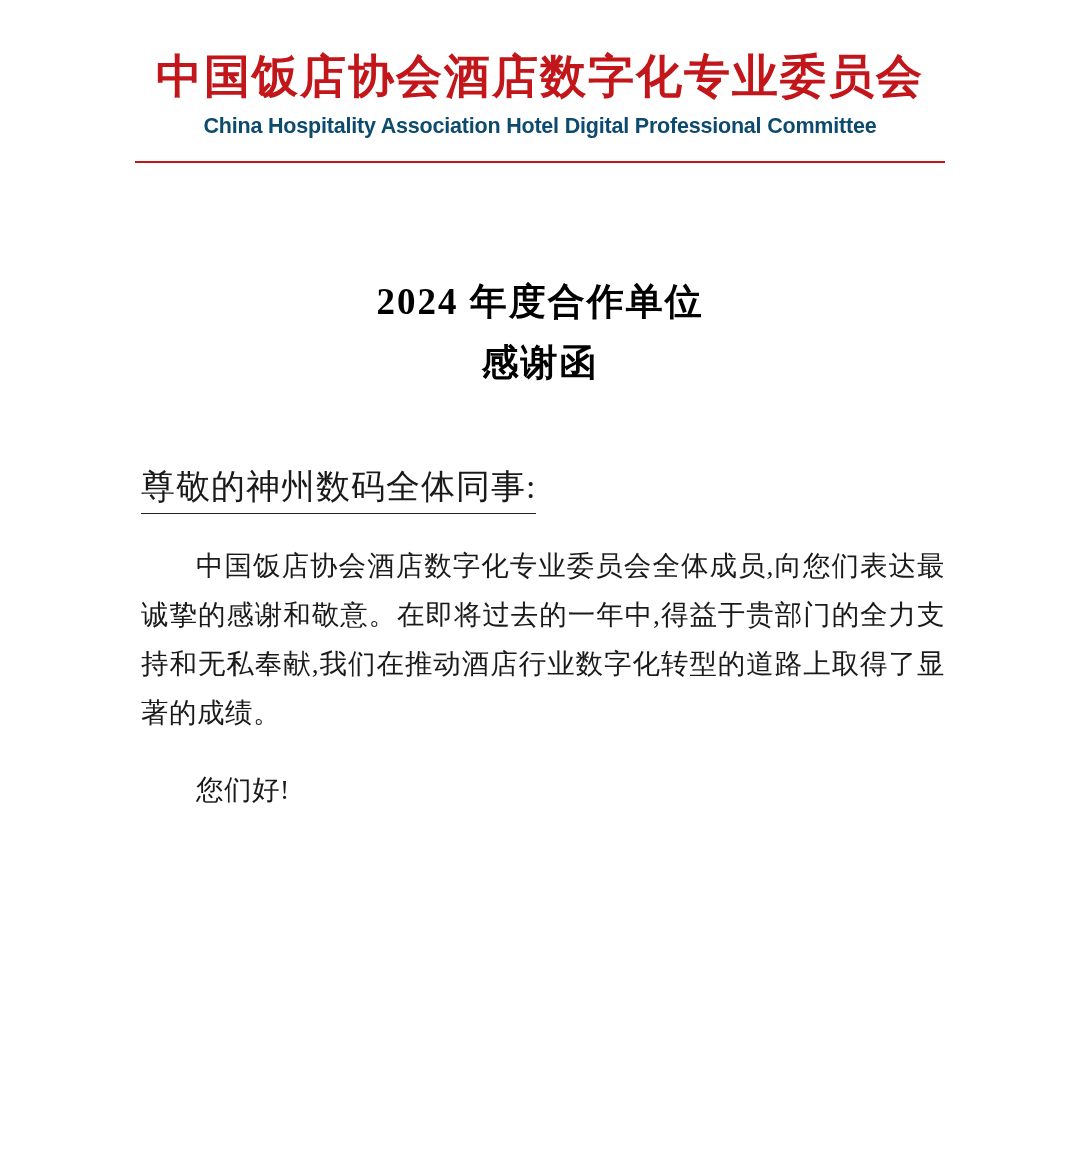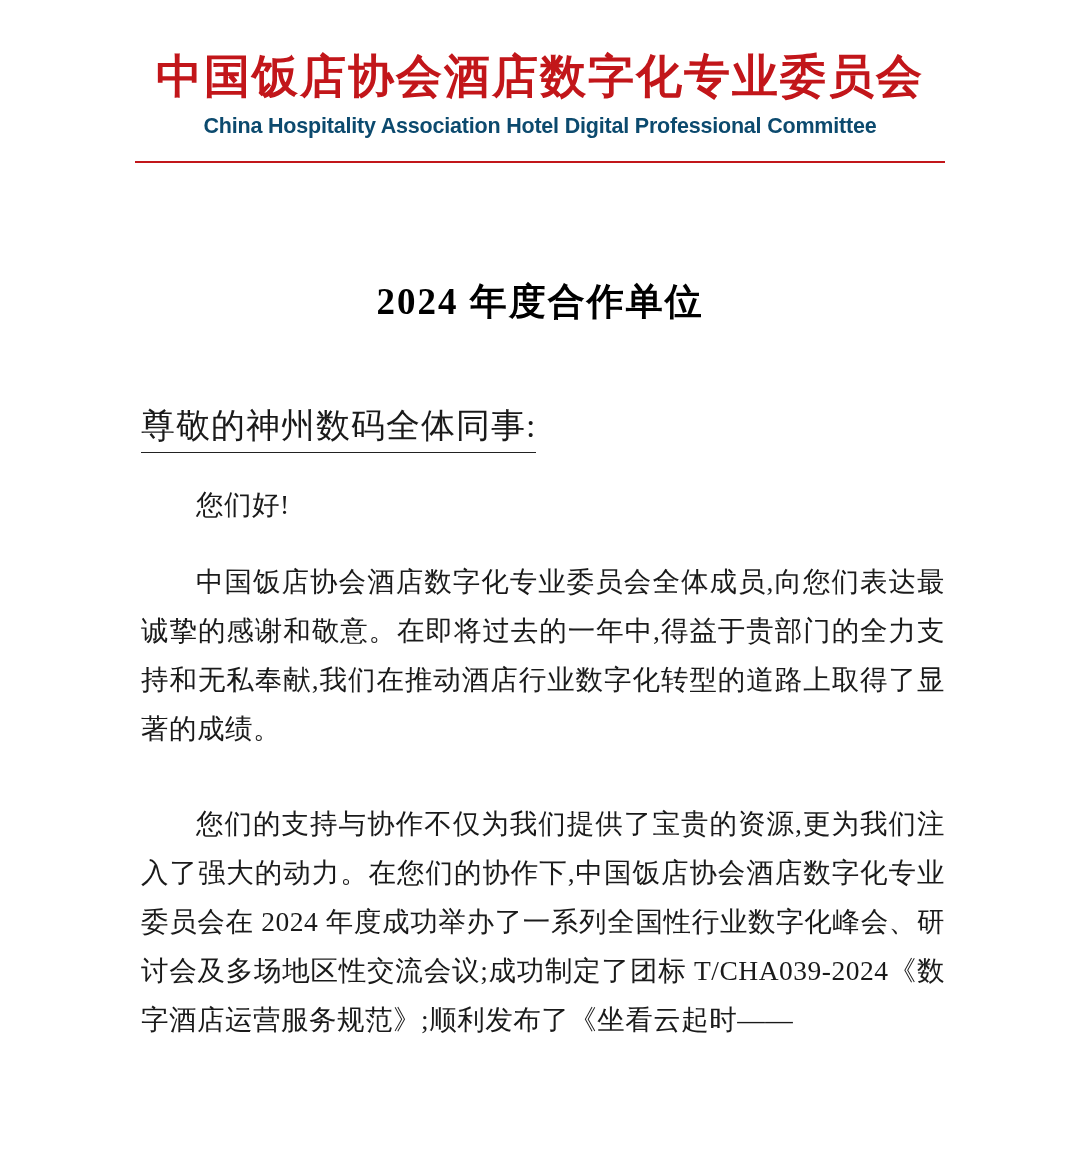--- a/index.html
+++ b/index.html
@@ -101,22 +101,22 @@
 <div class="page">
 
   <div class="letterhead">
     <div class="lh-cn">中国饭店协会酒店数字化专业委员会</div>
     <div class="lh-en">China Hospitality Association Hotel Digital Professional Committee</div>
     <div class="lh-rule"></div>
   </div>
 
   <div class="doc-title">
     <span>2024 年度合作单位</span>
+    <span class="line2">感谢函</span>
   </div>
 
   <div class="body-wrap">
     <div class="salutation">尊敬的神州数码全体同事:</div>
+    <p class="para">中国饭店协会酒店数字化专业委员会全体成员,向您们表达最诚挚的感谢和敬意。在即将过去的一年中,得益于贵部门的全力支持和无私奉献,我们在推动酒店行业数字化转型的道路上取得了显著的成绩。</p>
     <p class="para">您们好!</p>
-    <p class="para">中国饭店协会酒店数字化专业委员会全体成员,向您们表达最诚挚的感谢和敬意。在即将过去的一年中,得益于贵部门的全力支持和无私奉献,我们在推动酒店行业数字化转型的道路上取得了显著的成绩。</p>
-    <p class="para gap">您们的支持与协作不仅为我们提供了宝贵的资源,更为我们注入了强大的动力。在您们的协作下,中国饭店协会酒店数字化专业委员会在 2024 年度成功举办了一系列全国性行业数字化峰会、研讨会及多场地区性交流会议;成功制定了团标 T/CHA039-2024《数字酒店运营服务规范》;顺利发布了《坐看云起时——</p>
   </div>
 
 </div>
 
 </body></html>

